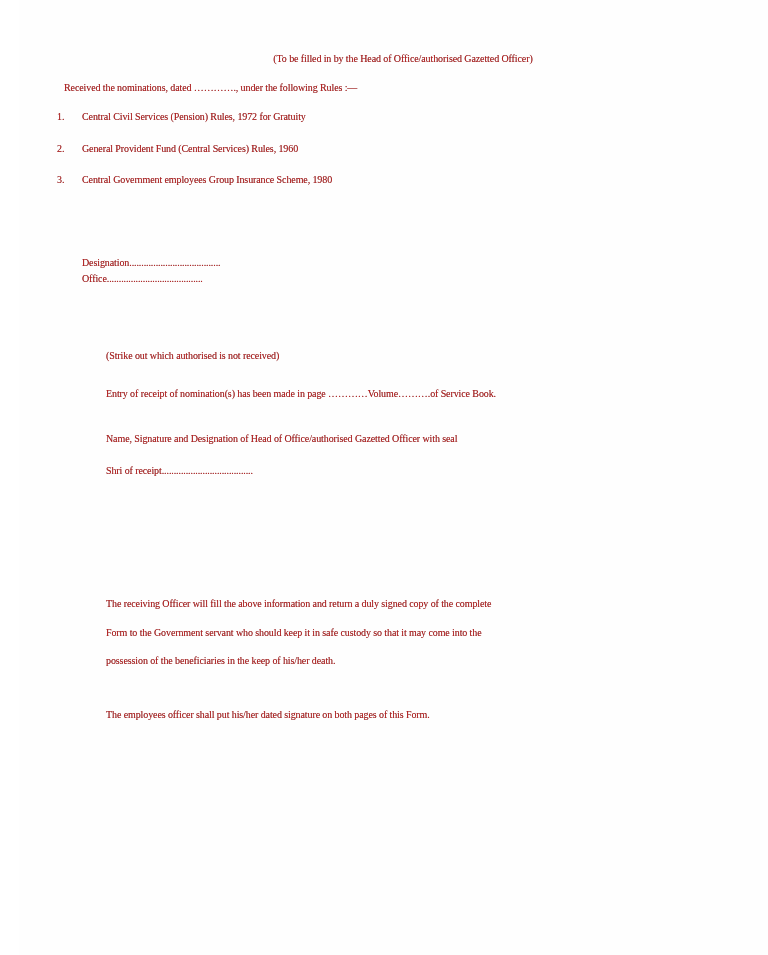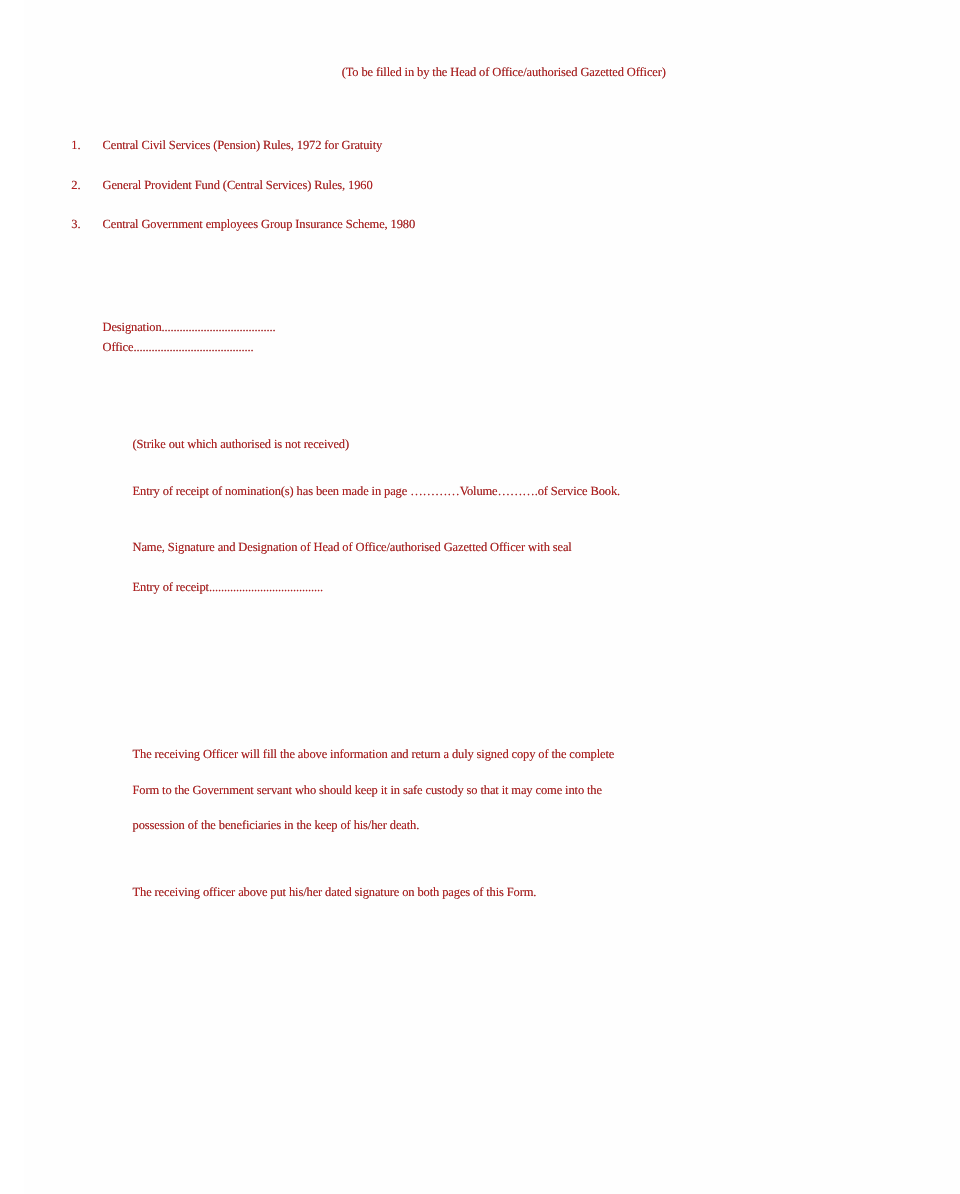--- a/index.html
+++ b/index.html
@@ -45,20 +45,21 @@
   }
   .para .pline { white-space: nowrap; }
 </style>
 </head>
 <body>
 
 <div class="page">
 
   <div class="line heading" style="top:49px;">(To be filled in by the Head of Office/authorised Gazetted Officer)</div>
 
+  <div class="line" style="left:45px; top:78px;">Received the nominations, dated …………., under the following Rules :—</div>
 
   <div class="line rule-row" style="left:38px; top:107px;">
     <span class="rule-num">1.</span>
     <span>Central Civil Services (Pension) Rules, 1972 for Gratuity</span>
   </div>
 
   <div class="line rule-row" style="left:38px; top:139px;">
     <span class="rule-num">2.</span>
     <span>General Provident Fund (Central Services) Rules, 1960</span>
   </div>
@@ -72,25 +73,25 @@
   <div class="line" style="left:63px; top:253px;">Designation......................................</div>
 
   <div class="line" style="left:63px; top:269px;">Office........................................</div>
 
   <div class="line" style="left:87px; top:346px;">(Strike out which authorised is not received)</div>
 
   <div class="line" style="left:87px; top:384px;">Entry of receipt of nomination(s) has been made in page …………Volume……….of Service Book.</div>
 
   <div class="line" style="left:87px; top:429px;">Name, Signature and Designation of Head of Office/authorised Gazetted Officer with seal</div>
 
-  <div class="line" style="left:87px; top:461px;">Entry of receipt......................................</div>
+  <div class="line" style="left:87px; top:461px;">Shri of receipt......................................</div>
 
   <div class="para" style="left:87px; top:590px;">
     <div class="pline">The receiving Officer will fill the above information and return a duly signed copy of the complete</div>
     <div class="pline">Form to the Government servant who should keep it in safe custody so that it may come into the</div>
     <div class="pline">possession of the beneficiaries in the keep of his/her death.</div>
   </div>
 
-  <div class="line" style="left:87px; top:705px;">The receiving officer above put his/her dated signature on both pages of this Form.</div>
+  <div class="line" style="left:87px; top:705px;">The employees officer shall put his/her dated signature on both pages of this Form.</div>
 
   <div class="edge-right"></div>
 
 </div>
 
 </body></html>

